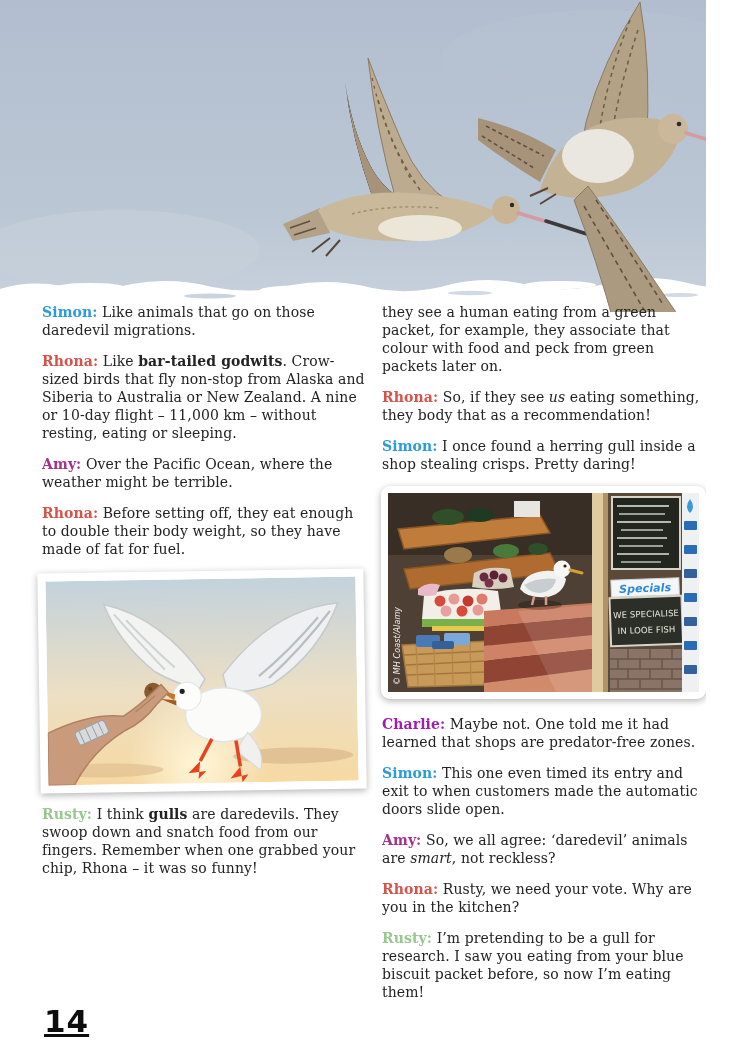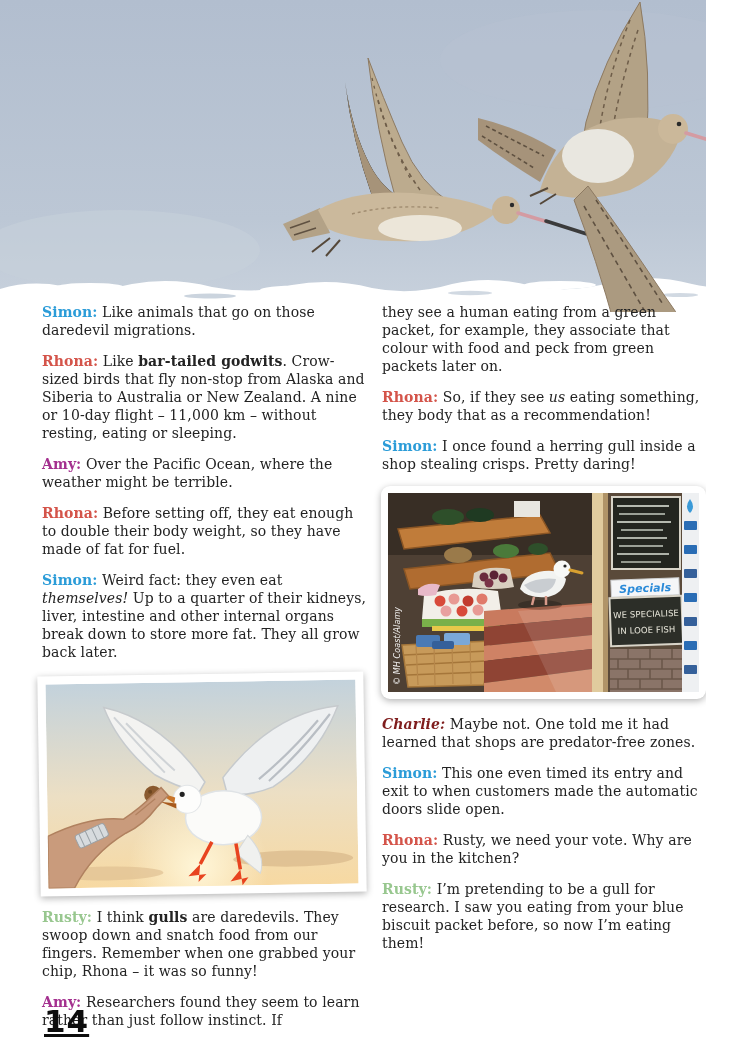--- a/index.html
+++ b/index.html
@@ -84,21 +84,20 @@
       </g>
     </svg>
   </div>
 
   <div class="col col-left">
     <div>
         <p class="para"><span class="speaker" style="color: rgb(43, 156, 216);">Simon:</span> <span>Like animals that go on those daredevil migrations.</span></p>
         <p class="para"><span class="speaker" style="color: rgb(212, 84, 74);">Rhona:</span> <span>Like </span><span style="font-weight: 700;">bar-tailed godwits</span><span>. Crow-sized birds that fly non-stop from Alaska and Siberia to Australia or New Zealand. A nine or 10-day flight – 11,000 km – without resting, eating or sleeping.</span></p>
         <p class="para"><span class="speaker" style="color: rgb(164, 48, 143);">Amy:</span> <span>Over the Pacific Ocean, where the weather might be terrible.</span></p>
         <p class="para"><span class="speaker" style="color: rgb(212, 84, 74);">Rhona:</span> <span>Before setting off, they eat enough to double their body weight, so they have made of fat for fuel.</span></p>
-        <p class="para"><span class="speaker" style="color: rgb(43, 156, 216);">Simon:</span> <span>Weird fact: they even eat </span><span style="font-style: italic;">themselves!</span><span> Up to a quarter of their kidneys, liver, intestine and other internal organs break down to store more fat. They all grow back later.</span></p>
       </div>
 
     <div class="photo-frame photo-left">
       <svg width="310" height="204" viewBox="0 0 310 204">
         <defs>
           <linearGradient id="sunset" x1="0" y1="0" x2="0" y2="1">
             <stop offset="0" stop-color="#c3d2dc"></stop>
             <stop offset="0.55" stop-color="#ecdfc4"></stop>
             <stop offset="1" stop-color="#f7d9a2"></stop>
           </linearGradient>
@@ -137,21 +136,20 @@
           <g transform="rotate(-24 44 152)">
             <rect x="28" y="145" width="32" height="14" rx="3" fill="#d7dbde" stroke="#9aa1a6" stroke-width="1"></rect>
             <path d="M33 145 L33 159 M40 145 L40 159 M47 145 L47 159 M54 145 L54 159" stroke="#9aa1a6" stroke-width="1"></path>
           </g>
         </g>
       </svg>
     </div>
 
     <div>
         <p class="para"><span class="speaker" style="color: rgb(152, 199, 143);">Rusty:</span> <span>I think </span><span style="font-weight: 700;">gulls</span><span> are daredevils. They swoop down and snatch food from our fingers. Remember when one grabbed your chip, Rhona – it was so funny!</span></p>
-        <p class="para"><span class="speaker" style="color: rgb(164, 48, 143);">Amy:</span> <span>Researchers found they seem to learn rather than just follow instinct. If</span></p>
       </div>
   </div>
 
   <div class="col col-right">
     <div>
         <p class="para"><span>they see a human eating from a green packet, for example, they associate that colour with food and peck from green packets later on.</span></p>
         <p class="para"><span class="speaker" style="color: rgb(212, 84, 74);">Rhona:</span> <span>So, if they see </span><span style="font-style: italic;">us</span><span> eating something, they body that as a recommendation!</span></p>
         <p class="para"><span class="speaker" style="color: rgb(43, 156, 216);">Simon:</span> <span>I once found a herring gull inside a shop stealing crisps. Pretty daring!</span></p>
       </div>
 
@@ -258,21 +256,22 @@
           <rect x="296" y="124" width="13" height="9" rx="1" fill="#35609a"></rect>
           <rect x="296" y="148" width="13" height="9" rx="1" fill="#2a6db5"></rect>
           <rect x="296" y="172" width="13" height="9" rx="1" fill="#35609a"></rect>
         </g>
 
         <text transform="rotate(-90 12 192)" x="12" y="192" font-family="DejaVu Sans, sans-serif" font-size="8" font-style="italic" fill="#ffffff" opacity="0.92">© MH Coast/Alamy</text>
       </svg>
     </div>
 
     <div>
-        <p class="para"><span class="speaker" style="color: #7f1d1d; font-style: italic;">Charlie:</span> <span>Maybe not. One told me it had learned that shops are predator-free zones.</span></p>
+        <p class="para"><span class="speaker" style="color: #a21caf;">Charlie:</span> <span>Maybe not. One told me it had learned that shops are predator-free zones.</span></p>
         <p class="para"><span class="speaker" style="color: rgb(43, 156, 216);">Simon:</span> <span>This one even timed its entry and exit to when customers made the automatic doors slide open.</span></p>
+        <p class="para"><span class="speaker" style="color: rgb(164, 48, 143);">Amy:</span> <span>So, we all agree: ‘daredevil’ animals are </span><span style="font-style: italic;">smart</span><span>, not reckless?</span></p>
         <p class="para"><span class="speaker" style="color: rgb(212, 84, 74);">Rhona:</span> <span>Rusty, we need your vote. Why are you in the kitchen?</span></p>
         <p class="para"><span class="speaker" style="color: rgb(152, 199, 143);">Rusty:</span> <span>I’m pretending to be a gull for research. I saw you eating from your blue biscuit packet before, so now </span><span style="">I’m</span><span> eating them!</span></p>
       </div>
   </div>
 
   <div class="page-num">14</div>
 </div>
 
 </body></html>

